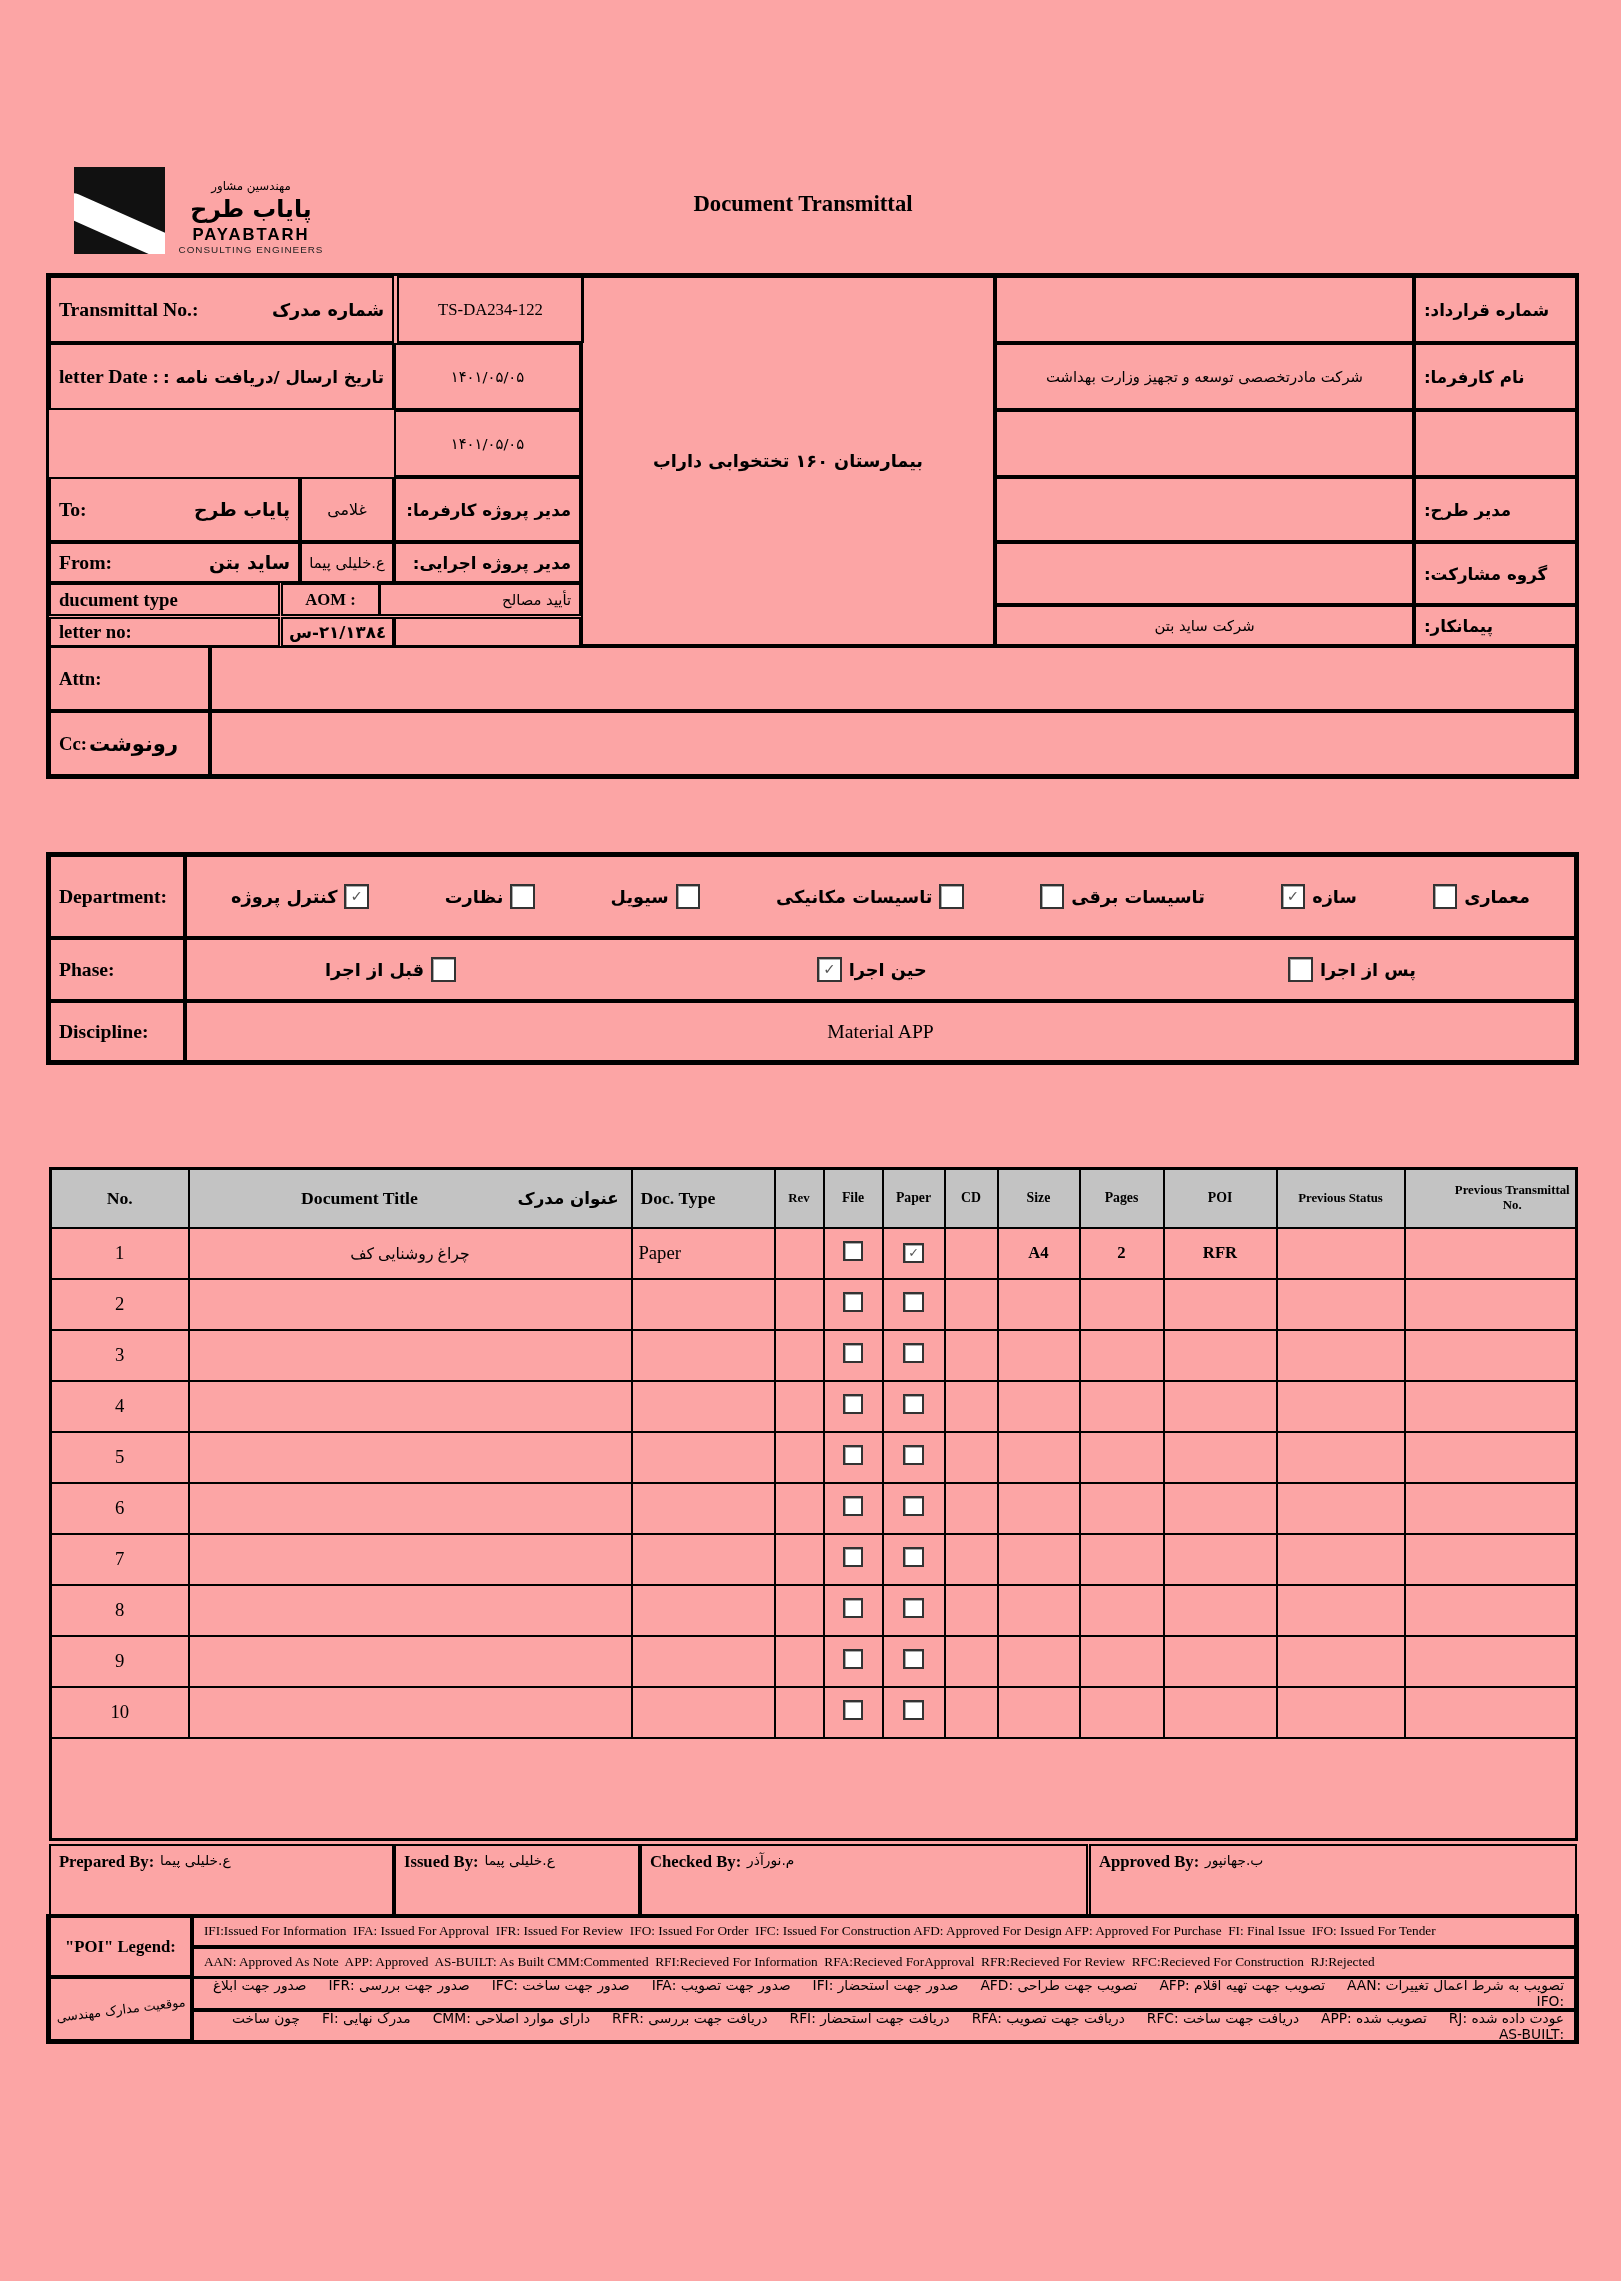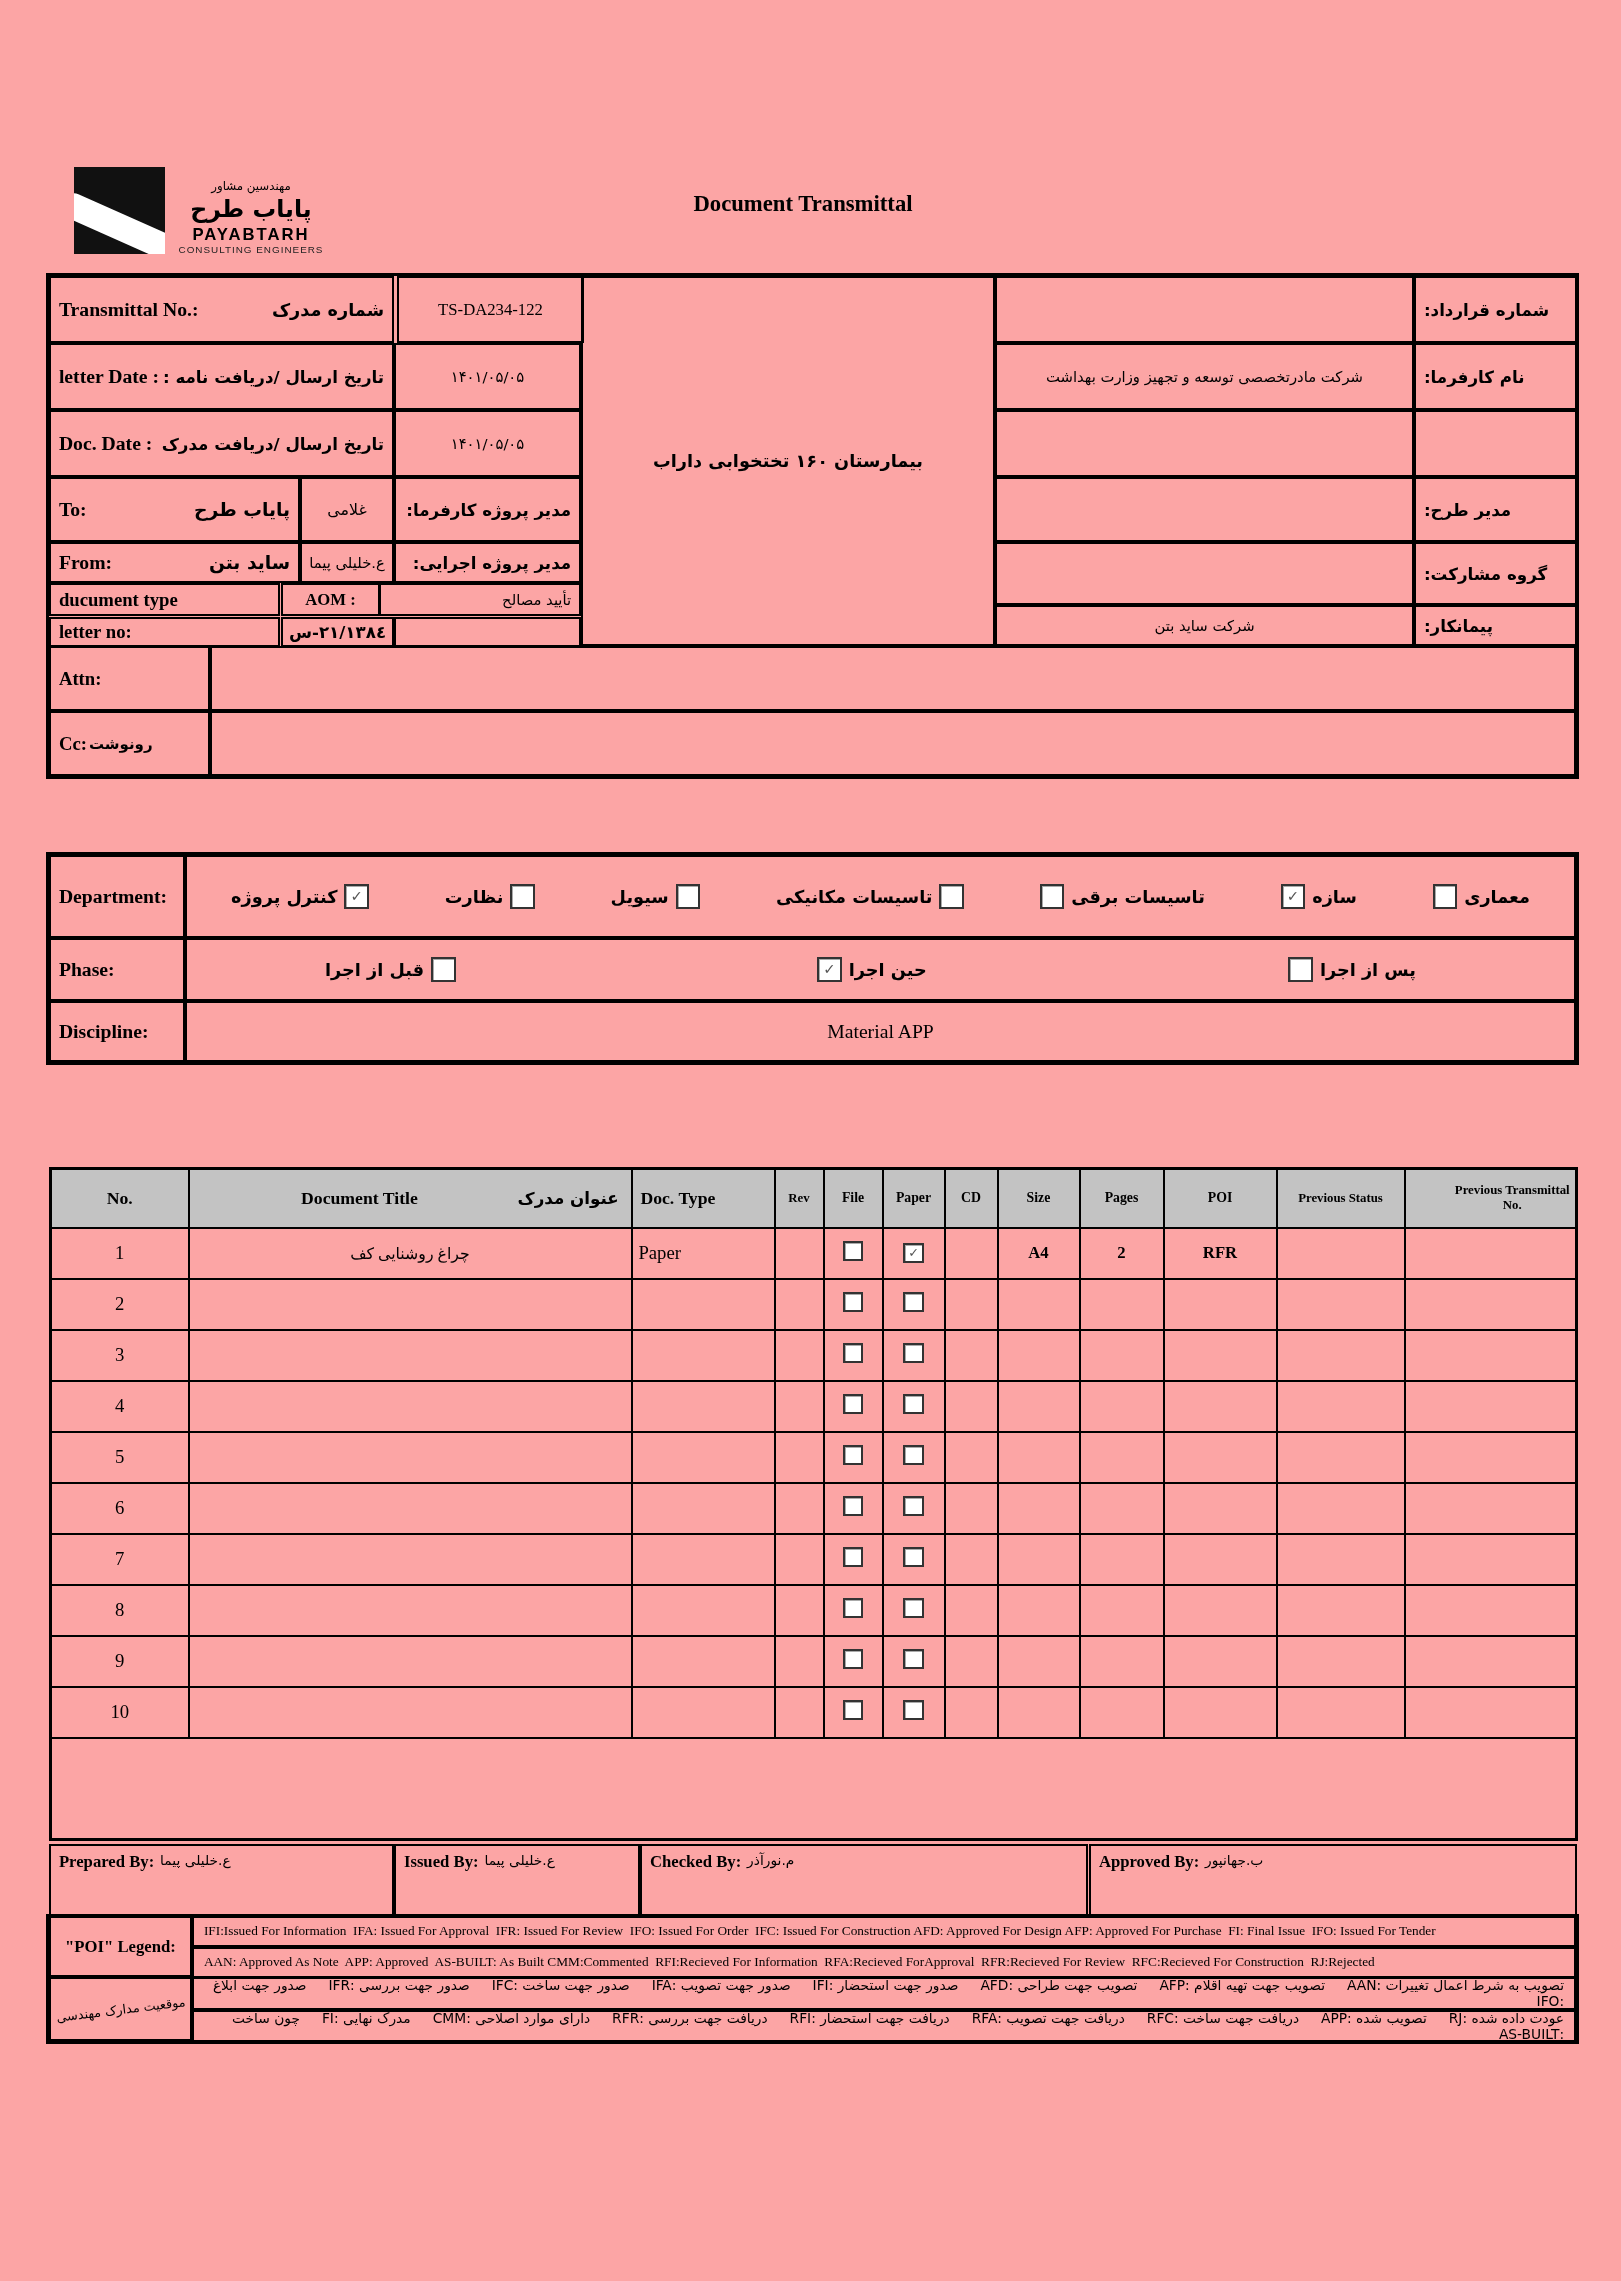--- a/index.html
+++ b/index.html
@@ -60,24 +60,20 @@
   </div>
 
   <div class="cell split" style="left:49px;top:343px;width:345px;height:67px;">
     <span class="en" style="font-size:19.7px;">letter Date  :</span>
     <span class="fa" style="font-size:16.7px;">تاریخ ارسال /دریافت نامه :</span>
   </div>
   <div class="cell center faplain" style="left:394px;top:343px;width:187px;height:67px;font-size:14.8px;">
     <span>۱۴۰۱/۰۵/۰۵</span>
   </div>
 
-  <div class="cell split" style="left:49px;top:410px;width:345px;height:67px;">
-    <span class="en" style="font-size:19.7px;">Doc. Date :</span>
-    <span class="fa" style="font-size:16.7px;">تاریخ ارسال /دریافت مدرک</span>
-  </div>
   <div class="cell center faplain" style="left:394px;top:410px;width:187px;height:67px;font-size:14.8px;">
     <span>۱۴۰۱/۰۵/۰۵</span>
   </div>
 
   <div class="cell split" style="left:49px;top:477px;width:251px;height:65px;">
     <span class="en" style="font-size:19.7px;">To:</span>
     <span class="fa" style="font-size:18.7px;">پایاب طرح</span>
   </div>
   <div class="cell center fa" style="left:300px;top:477px;width:94px;height:65px;font-size:15.8px;font-weight:normal;">
     <span>غلامی</span>
@@ -117,21 +113,21 @@
 
   <div class="cell left en" style="left:49px;top:646px;width:161px;height:65px;font-size:18.7px;">
     <span>Attn:</span>
   </div>
   <div class="cell" style="left:210px;top:646px;width:1366px;height:65px;">
     <span></span>
   </div>
 
   <div class="cell left" style="left:49px;top:711px;width:161px;height:65px;gap:2px;">
     <span class="en" style="font-size:18.7px;">Cc:</span>
-    <span class="fa" style="font-size:15px;">رونوشت</span>
+    <span class="fa" style="font-size:21px;">رونوشت</span>
   </div>
   <div class="cell" style="left:210px;top:711px;width:1366px;height:65px;">
     <span></span>
   </div>
 
   <div class="cell center fa" style="left:581px;top:276px;width:414px;height:370px;font-size:17.7px;">
     <span>بیمارستان ۱۶۰ تختخوابی داراب</span>
   </div>
 
   <div class="cell center faplain" style="left:995px;top:276px;width:419px;height:67px;">

